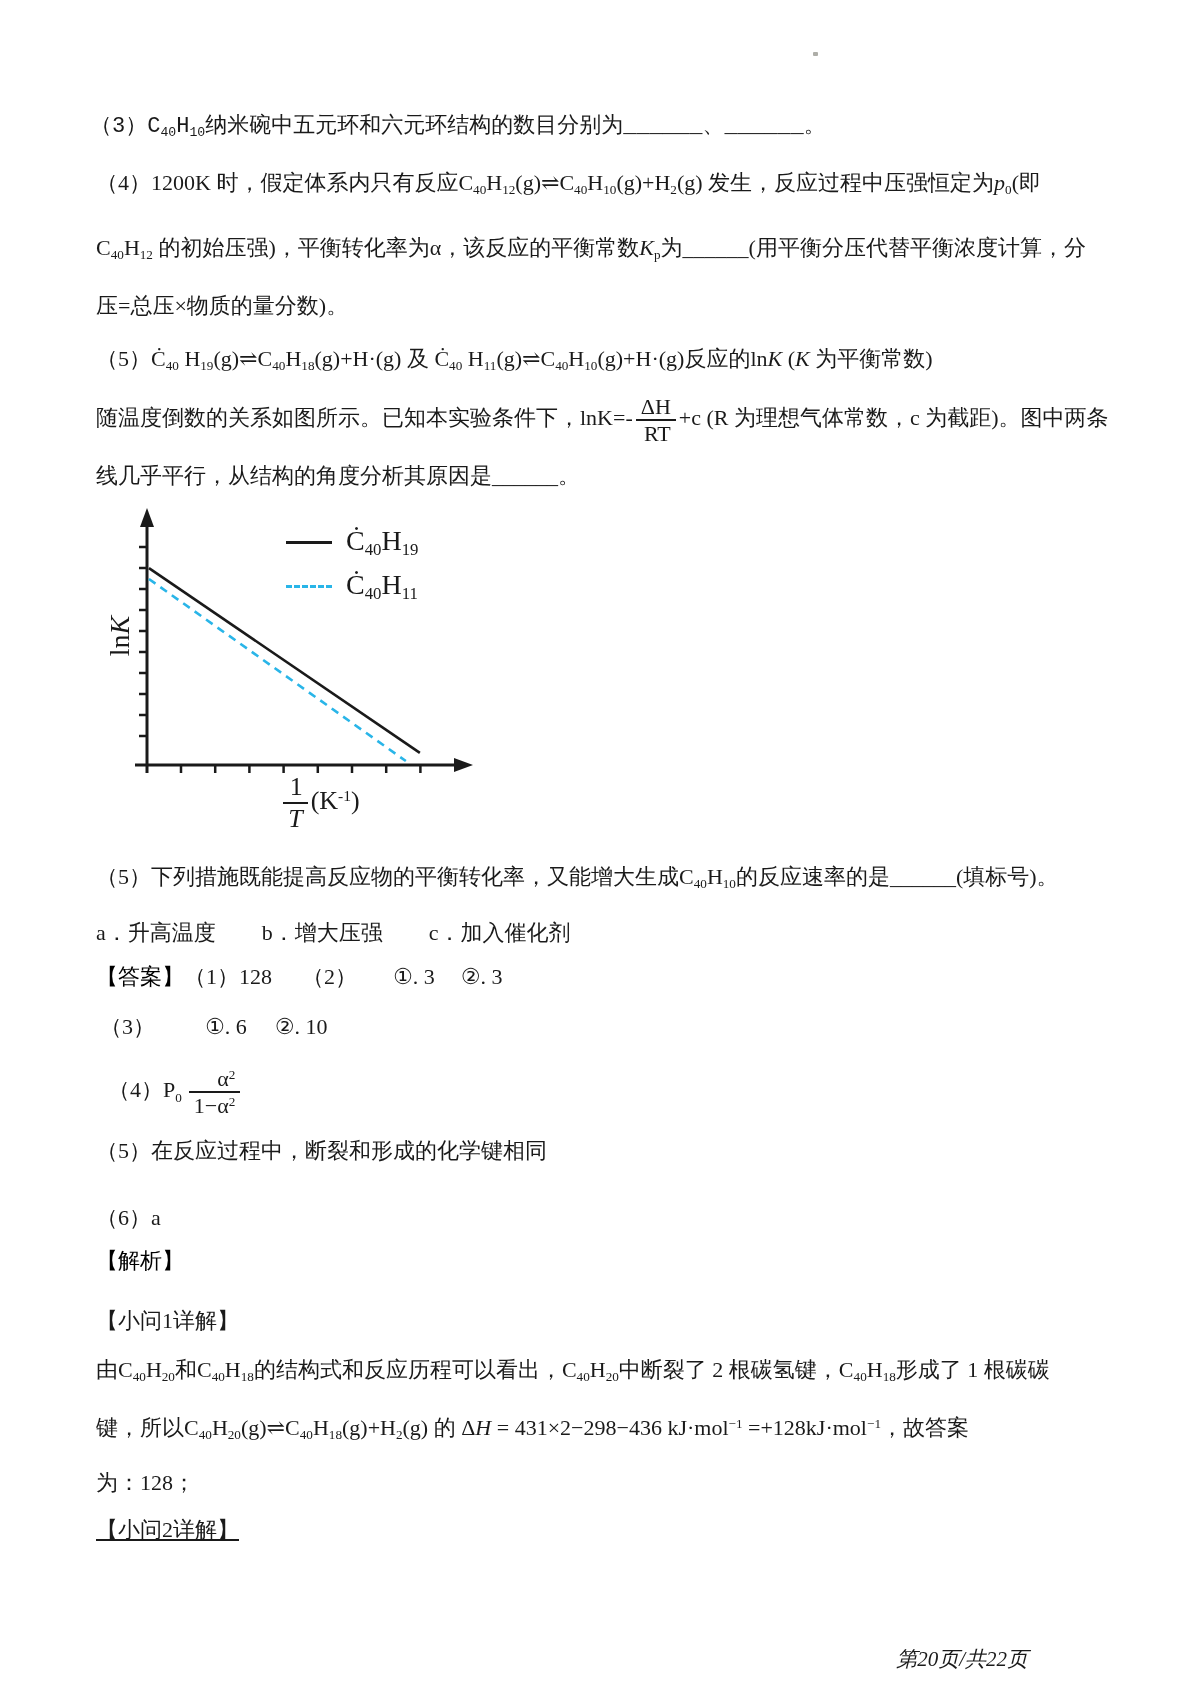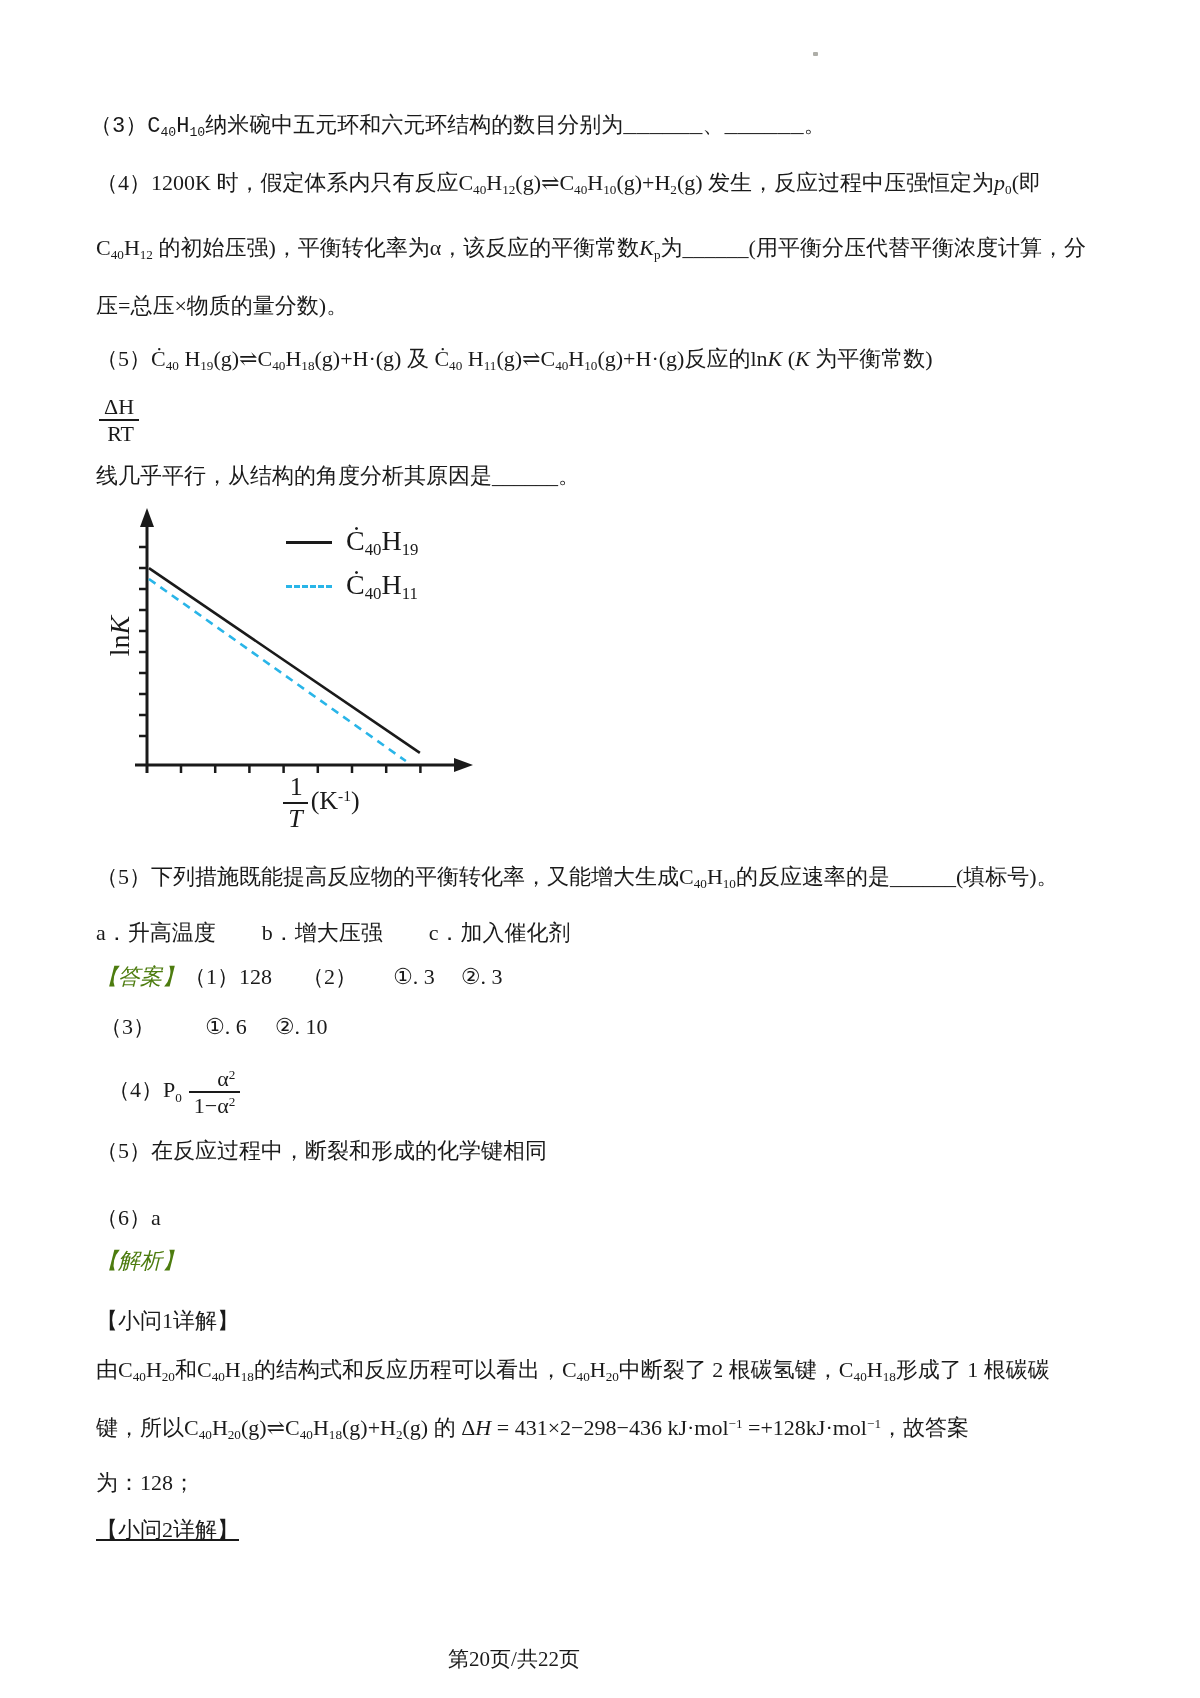--- a/index.html
+++ b/index.html
@@ -5,36 +5,36 @@
   html,body{margin:0;padding:0;}
   body{
     width:1200px;height:1698px;background:#ffffff;position:relative;
     font-family:"Liberation Serif","DejaVu Serif","DejaVu Sans",serif;
     color:#1a1a1a;overflow:hidden;
   }
   .line{position:absolute;white-space:nowrap;font-size:22px;line-height:1.32;}
   .sb{font-size:0.60em;vertical-align:-0.32em;}
   .sp2{font-size:0.60em;vertical-align:0.52em;}
   .it{font-style:italic;}
-  .blue{color:#4d7c0f;font-style:italic;}
+  .blue{color:#000000;}
   .frac{display:inline-block;text-align:right;vertical-align:middle;margin:2px 3px;line-height:1.15;}
   .frac .num{display:block;padding:0 5px;}
   .frac .den{display:block;border-top:2px solid #1a1a1a;padding:0 5px;}
   .spacer{display:inline-block;}
   .chart{position:absolute;left:90px;top:470px;width:430px;height:380px;}
   .chart svg{position:absolute;left:0;top:0;}
   .ylabel{position:absolute;left:-4px;top:150px;width:68px;height:32px;
     transform:rotate(-90deg);font-size:28px;text-align:center;line-height:32px;}
   .xlabel{position:absolute;left:150px;top:300px;width:160px;text-align:center;font-size:26px;}
   .xlabel .frac .den{border-top-width:2px;}
   .legend-row{position:absolute;display:flex;align-items:center;}
   .legend-sample{width:46px;height:0;margin-right:14px;flex:0 0 auto;}
   .legend-label{font-size:28px;white-space:nowrap;}
   .artifact{position:absolute;border-radius:1px;}
-  .footer{position:absolute;left:0;width:1028px;text-align:center;font-size:21px;}
+  .footer{position:absolute;left:0;width:1028px;text-align:right;font-size:21px;font-style:italic;}
 </style>
 </head>
 <body>
 
 <div id="doc">
 
   <div class="chart">
     <svg id="chart-svg" width="430" height="380">
         <line x1="57" y1="56" x2="57" y2="303" stroke="#1a1a1a" stroke-width="3"></line>
         <line x1="45" y1="295" x2="370" y2="295" stroke="#1a1a1a" stroke-width="3"></line>
@@ -76,21 +76,21 @@
   </div>
 
   <div class="artifact" id="artifact" style="left: 813px; top: 52px; width: 5px; height: 4px; opacity: 0.7; background: rgb(139, 139, 131);"></div>
 
   <div class="footer" id="footer" style="top:1645px;">第20页/共22页</div>
 <div class="line" style="left: 90px; top: 112px; font-family: Liberation Mono, monospace;"><span>（3）C</span><span class="sb">40</span><span>H</span><span class="sb">10</span><span>纳米碗中五元环和六元环结构的数目分别为______、______。</span></div>
     <div class="line" style="left: 96px; top: 168px;"><span>（4）1200K 时，假定体系内只有反应C</span><span class="sb">40</span><span>H</span><span class="sb">12</span><span>(g)</span><span>⇌</span><span>C</span><span class="sb">40</span><span>H</span><span class="sb">10</span><span>(g)+H</span><span class="sb">2</span><span>(g) 发生，反应过程中压强恒定为</span><span class="it">p</span><span class="sb">0</span><span>(即</span></div>
     <div class="line" style="left: 96px; top: 233px;"><span>C</span><span class="sb">40</span><span>H</span><span class="sb">12</span><span> 的初始压强)，平衡转化率为α，该反应的平衡常数</span><span class="it">K</span><span class="sb">p</span><span>为______(用平衡分压代替平衡浓度计算，分</span></div>
     <div class="line" style="left: 96px; top: 291px;"><span>压=总压×物质的量分数)。</span></div>
     <div class="line" style="left: 96px; top: 344px;"><span>（5）Ċ</span><span class="sb">40</span><span> H</span><span class="sb">19</span><span>(g)</span><span>⇌</span><span>C</span><span class="sb">40</span><span>H</span><span class="sb">18</span><span>(g)+H·(g) 及 Ċ</span><span class="sb">40</span><span> H</span><span class="sb">11</span><span>(g)</span><span>⇌</span><span>C</span><span class="sb">40</span><span>H</span><span class="sb">10</span><span>(g)+H·(g)</span><span>反应的ln</span><span class="it">K</span><span> (</span><span class="it">K</span><span> 为平衡常数)</span></div>
-    <div class="line" style="left: 96px; top: 392px;"><span class="frac"><span class="num"><span>ΔH</span></span><span class="den"><span>RT</span></span></span></div>
+    <div class="line" style="left: 96px; top: 392px;"><span>随温度倒数的关系如图所示。已知本实验条件下，lnK=-</span><span class="frac"><span class="num"><span>ΔH</span></span><span class="den"><span>RT</span></span></span><span>+c (R 为理想气体常数，c 为截距)。图中两条</span></div>
     <div class="line" style="left: 96px; top: 461px;"><span>线几乎平行，从结构的角度分析其原因是______。</span></div>
     <div class="line" style="left: 96px; top: 862px;"><span>（5）下列措施既能提高反应物的平衡转化率，又能增大生成C</span><span class="sb">40</span><span>H</span><span class="sb">10</span><span>的反应速率的是______(填标号)。</span></div>
     <div class="line" style="left: 96px; top: 918px;"><span>a．升高温度</span><span class="spacer" style="width: 46px;"></span><span>b．增大压强</span><span class="spacer" style="width: 46px;"></span><span>c．加入催化剂</span></div>
     <div class="line" style="left: 96px; top: 962px;"><span class="blue">【答案】</span><span>（1）128</span><span class="spacer" style="width: 30px;"></span><span>（2）</span><span class="spacer" style="width: 36px;"></span><span>①. 3</span><span class="spacer" style="width: 26px;"></span><span>②. 3</span></div>
     <div class="line" style="left: 100px; top: 1012px;"><span>（3）</span><span class="spacer" style="width: 50px;"></span><span>①. 6</span><span class="spacer" style="width: 28px;"></span><span>②. 10</span></div>
     <div class="line" style="left: 108px; top: 1064px;"><span>（4）P</span><span class="sb">0</span><span class="spacer" style="width: 4px;"></span><span class="frac"><span class="num"><span>α</span><span class="sp2">2</span></span><span class="den"><span>1−α</span><span class="sp2">2</span></span></span></div>
     <div class="line" style="left: 96px; top: 1136px;"><span>（5）在反应过程中，断裂和形成的化学键相同</span></div>
     <div class="line" style="left: 96px; top: 1203px;"><span>（6）a</span></div>
     <div class="line" style="left: 96px; top: 1246px;"><span class="blue">【解析】</span></div>
     <div class="line" style="left: 96px; top: 1292px; margin-top: 14px;"><span>【小问1详解】</span></div>

